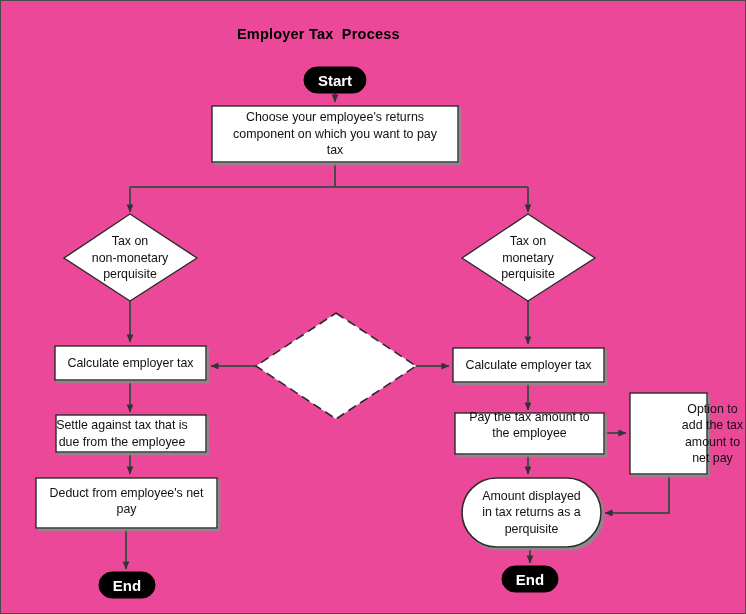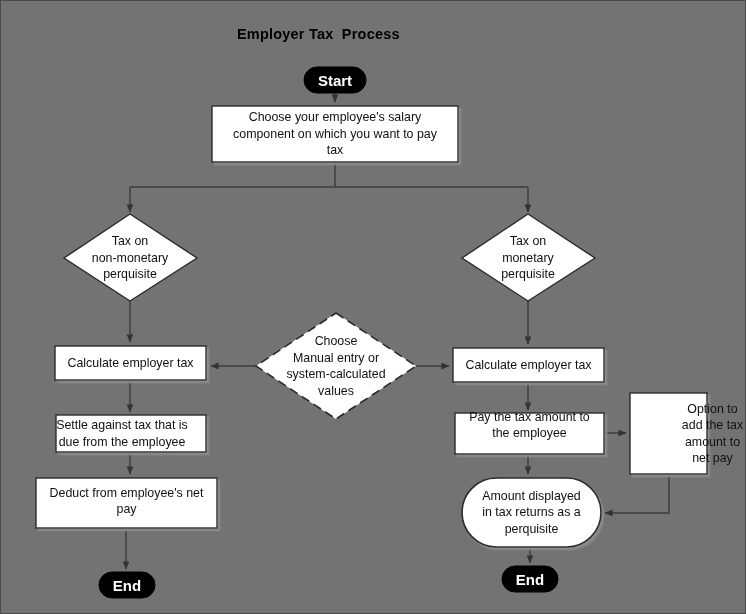--- a/index.html
+++ b/index.html
@@ -4,21 +4,21 @@
 <style>
   html, body {
     margin: 0;
     padding: 0;
     background: #ffffff;
   }
   #canvas {
     position: relative;
     width: 746px;
     height: 614px;
-    background: #737373;
+    background: #ec4899;
     box-sizing: border-box;
     border: 1px solid #4a4a4a;
     overflow: hidden;
     font-family: "Liberation Sans", sans-serif;
   }
   #flow-svg {
     position: absolute;
     left: 0;
     top: 0;
     width: 746px;
@@ -135,36 +135,32 @@
 
     <rect x="98" y="571" width="56" height="26" rx="13" ry="13" fill="#000000" stroke="#000000" stroke-width="1"></rect>
 
     <rect x="501" y="565" width="56" height="26" rx="13" ry="13" fill="#000000" stroke="#000000" stroke-width="1"></rect>
   </svg>
 
   <div class="diagram-title" style="left:236px; top:25px; width:300px;">Employer Tax  Process</div>
 
   <div class="terminator-label" style="left:303px; top:66px; width:62px; height:26px;">Start</div>
 
-  <div class="node-label" style="left:214px; top:105px; width:240px; height:56px;">Choose your employee's salary
+  <div class="node-label" style="left:214px; top:105px; width:240px; height:56px;">Choose your employee's returns
 component on which you want to pay
 tax</div>
 
   <div class="node-label" style="left:64px; top:214px; width:130px; height:86px;">Tax on
 non-monetary
 perquisite</div>
 
   <div class="node-label" style="left:462px; top:214px; width:130px; height:86px;">Tax on
 monetary
 perquisite</div>
 
-  <div class="node-label" style="left:258px; top:313px; width:154px; height:104px;">Choose
-Manual entry or
-system-calculated
-values</div>
 
   <div class="node-label" style="left:54px; top:345px; width:151px; height:34px;">Calculate employer tax</div>
 
   <div class="node-label" style="left:452px; top:347px; width:151px; height:34px;">Calculate employer tax</div>
 
   <div class="node-label" style="left:55px; top:414px; width:132px; height:37px;">Settle against tax that is
 due from the employee</div>
 
   <div class="node-label" style="left:35px; top:477px; width:181px; height:46px;border-radius:16px;">Deduct from employee's net
 pay</div>

